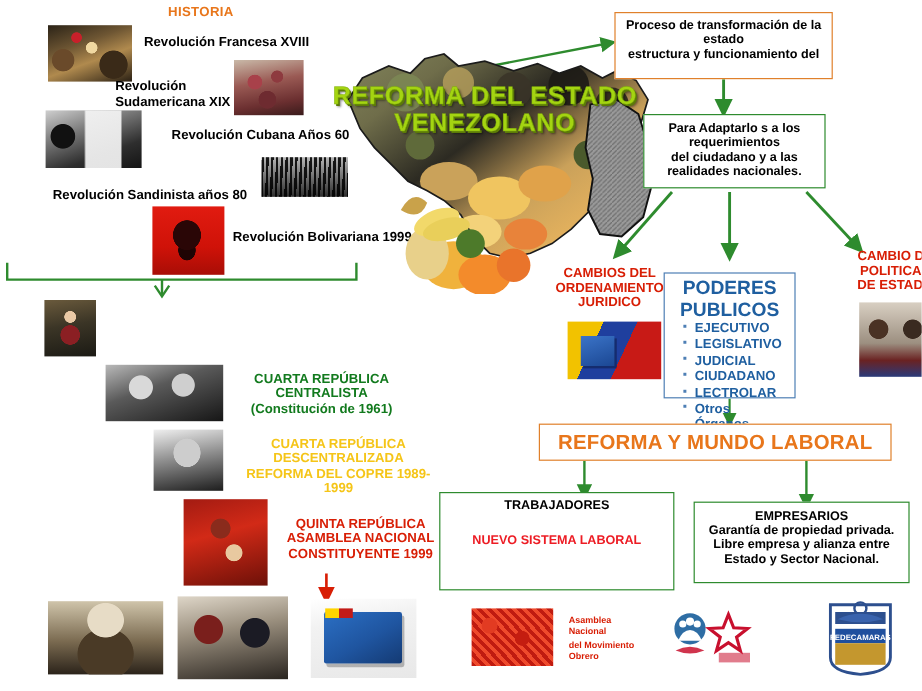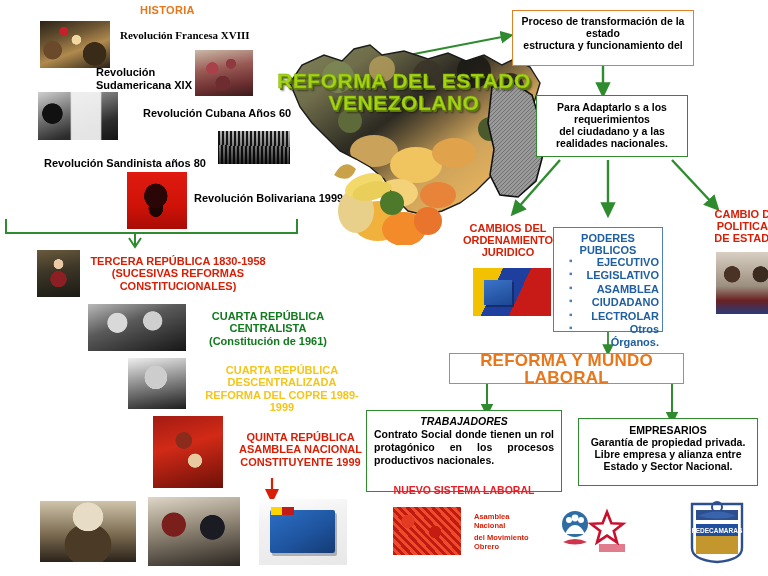--- a/index.html
+++ b/index.html
@@ -13,21 +13,21 @@
   #stage{position:absolute;left:0;top:0;width:768px;height:576px;overflow:hidden;}
   .abs{position:absolute;margin-left:28px;}
   .txt{line-height:1.12;}
 
   
   .t-historia{color:#E8761B;font-weight:bold;font-size:11px;letter-spacing:.3px;}
   .t-black{color:#000;font-weight:bold;font-size:11px;}
   .t-red{color:#D81E05;font-weight:bold;font-size:11px;text-align:center;}
   .t-green{color:#127A1E;font-weight:bold;font-size:11px;text-align:center;}
   .t-yellow{color:#F5C518;font-weight:bold;font-size:11px;text-align:center;}
-  .t-blue{color:#1F5FA0;font-weight:bold;font-size:11px;}
+  .t-blue{color:#1F5FA0;font-weight:bold;font-size:16px;}
   .t-box{color:#000;font-weight:bold;font-size:10.5px;text-align:center;}
 
   
   .photo{background:#777;background-size:cover;background-position:center;
          box-shadow:0 0 0 0px rgba(0,0,0,.0);}
 
   .ph-liberty{
     background:
       radial-gradient(circle at 34% 22%, #c8202a 0 7%, transparent 8%),
       radial-gradient(circle at 52% 40%, #f0d8a0 0 10%, transparent 11%),
@@ -149,21 +149,21 @@
     font-size:21px;
     letter-spacing:.5px;
     text-align:center;
     line-height:1.05;
     text-shadow:1.5px 1.5px 0 #5c7a08, 2.5px 2.5px 2px rgba(0,0,0,.45);
     -webkit-text-stroke:0.4px #7fae0b;
   }
 
   ul.poderes{margin:0;padding:0 0 0 12px;list-style:none;}
   ul.poderes li{color:#1F5FA0;font-weight:bold;font-size:11px;line-height:1.22;
-                position:relative;padding-left:10px;text-align:right;}
+                position:relative;padding-left:10px;}
   ul.poderes li:before{content:"▪";position:absolute;left:0;top:-1px;color:#4E7FB5;font-size:10px;}
 
   svg.layer{position:absolute;left:0;top:0;width:768px;height:576px;pointer-events:none;}
   .justify{text-align:justify;}
 </style>
 </head>
 <body>
 
 <div id="stage">
 
@@ -195,41 +195,36 @@
 
     <path d="M487,384 L487,410" stroke="#2E8B2E" stroke-width="2" fill="none" marker-end="url(#ag)"></path>
     <path d="M672,384 L672,418" stroke="#2E8B2E" stroke-width="2" fill="none" marker-end="url(#ag)"></path>
 
     <path d="M272,478 L272,496" stroke="#D81E05" stroke-width="2.2" fill="none" marker-end="url(#ar)"></path>
   </svg>
 
   <div class="abs t-historia" style="left:112px;top:4px;">HISTORIA</div>
 
   <div class="abs photo ph-liberty" style="left:12px;top:21px;width:70px;height:47px;"></div>
-  <div class="abs t-black" style="left:92px;top:29px;font-family:Liberation Serif, serif;">Revolución Francesa XVIII</div>
+  <div class="abs t-black" style="left:92px;top:29px;">Revolución Francesa XVIII</div>
 
   <div class="abs photo ph-sudam" style="left:167px;top:50px;width:58px;height:46px;"></div>
   <div class="abs t-black" style="left:68px;top:66px;">Revolución</div>
   <div class="abs t-black" style="left:68px;top:79px;">Sudamericana XIX</div>
 
   <div class="abs photo ph-cuba" style="left:10px;top:92px;width:80px;height:48px;"></div>
   <div class="abs t-black" style="left:95px;top:107px;padding-left:20px;">Revolución Cubana Años  60</div>
 
   <div class="abs photo ph-sandinista" style="left:190px;top:131px;width:72px;height:33px;"></div>
   <div class="abs t-black" style="left:16px;top:157px;">Revolución Sandinista años 80</div>
 
   <div class="abs photo ph-che" style="left:99px;top:172px;width:60px;height:57px;"></div>
   <div class="abs t-black" style="left:166px;top:192px;">Revolución Bolivariana 1999</div>
 
   <div class="abs photo ph-bolivar" style="left:9px;top:250px;width:43px;height:47px;"></div>
-  <div class="abs txt" style="left:50px;top:255px;width:200px;">
-    <div class="t-red">TERCERA REPÚBLICA 1830-1958</div>
-    <div class="t-red">(SUCESIVAS REFORMAS</div>
-    <div class="t-red">CONSTITUCIONALES)</div>
-  </div>
 
   <div class="abs photo ph-cuarta" style="left:60px;top:304px;width:98px;height:47px;"></div>
   <div class="abs txt" style="left:150px;top:310px;width:180px;">
     <div class="t-green">CUARTA REPÚBLICA</div>
     <div class="t-green">CENTRALISTA</div>
     <div class="t-green">(Constitución de 1961)</div>
   </div>
 
   <div class="abs photo ph-caldera" style="left:100px;top:358px;width:58px;height:51px;"></div>
   <div class="abs txt" style="left:168px;top:364px;width:172px;">
@@ -330,41 +325,40 @@
     <div class="t-red">JURIDICO</div>
   </div>
   <div class="abs photo ph-librojuridico" style="left:445px;top:268px;width:78px;height:48px;position:absolute;"></div>
 
   <div class="box box-blue" style="left:553px;top:227px;width:110px;height:105px;padding:4px 3px 3px 3px;">
     <div class="t-blue" style="text-align:center;">PODERES</div>
     <div class="t-blue" style="text-align:center;">PUBLICOS</div>
     <ul class="poderes">
       <li>EJECUTIVO</li>
       <li>LEGISLATIVO</li>
-      <li>ASAMBLEA</li>
+      <li>JUDICIAL</li>
       <li>CIUDADANO</li>
       <li>LECTROLAR</li>
       <li>Otros Órganos.</li>
     </ul>
   </div>
 
   <div class="abs" style="left:668px;top:208px;width:100px;">
     <div class="t-red">CAMBIO DE</div>
     <div class="t-red">POLITICAS</div>
     <div class="t-red">DE ESTADO</div>
   </div>
   <div class="abs photo ph-maduro" style="left:688px;top:252px;width:62px;height:62px;"></div>
 
-  <div class="box box-orange" style="left:449px;top:353px;width:235px;height:31px;display:flex;align-items:center;justify-content:center;">
+  <div class="box box-orange" style="left:449px;top:353px;width:294px;height:31px;display:flex;align-items:center;justify-content:center;">
     <div class="reforma-title">REFORMA Y MUNDO LABORAL</div>
   </div>
 
   <div class="box box-green" style="left:366px;top:410px;width:196px;height:82px;padding:4px 7px;">
-    <div class="t-box" style="margin-bottom:1px;font-style:italic;">TRABAJADORES</div>
-    <div class="t-box justify" style="font-weight:bold;font-size:10.5px;line-height:1.25;">Contrato Social donde tienen un rol protagónico en los procesos productivos nacionales.</div>
+    <div class="t-box" style="margin-bottom:1px;">TRABAJADORES</div>
     <div style="color:#ED1C24;font-weight:bold;font-size:10.5px;text-align:center;margin-top:17px;">NUEVO SISTEMA LABORAL</div>
   </div>
 
   <div class="box box-green" style="left:578px;top:418px;width:180px;height:68px;padding:5px 5px;">
     <div class="t-box">EMPRESARIOS</div>
     <div class="t-box">Garantía de propiedad privada.</div>
     <div class="t-box">Libre empresa y alianza entre</div>
     <div class="t-box">Estado y Sector Nacional.</div>
   </div>
 

